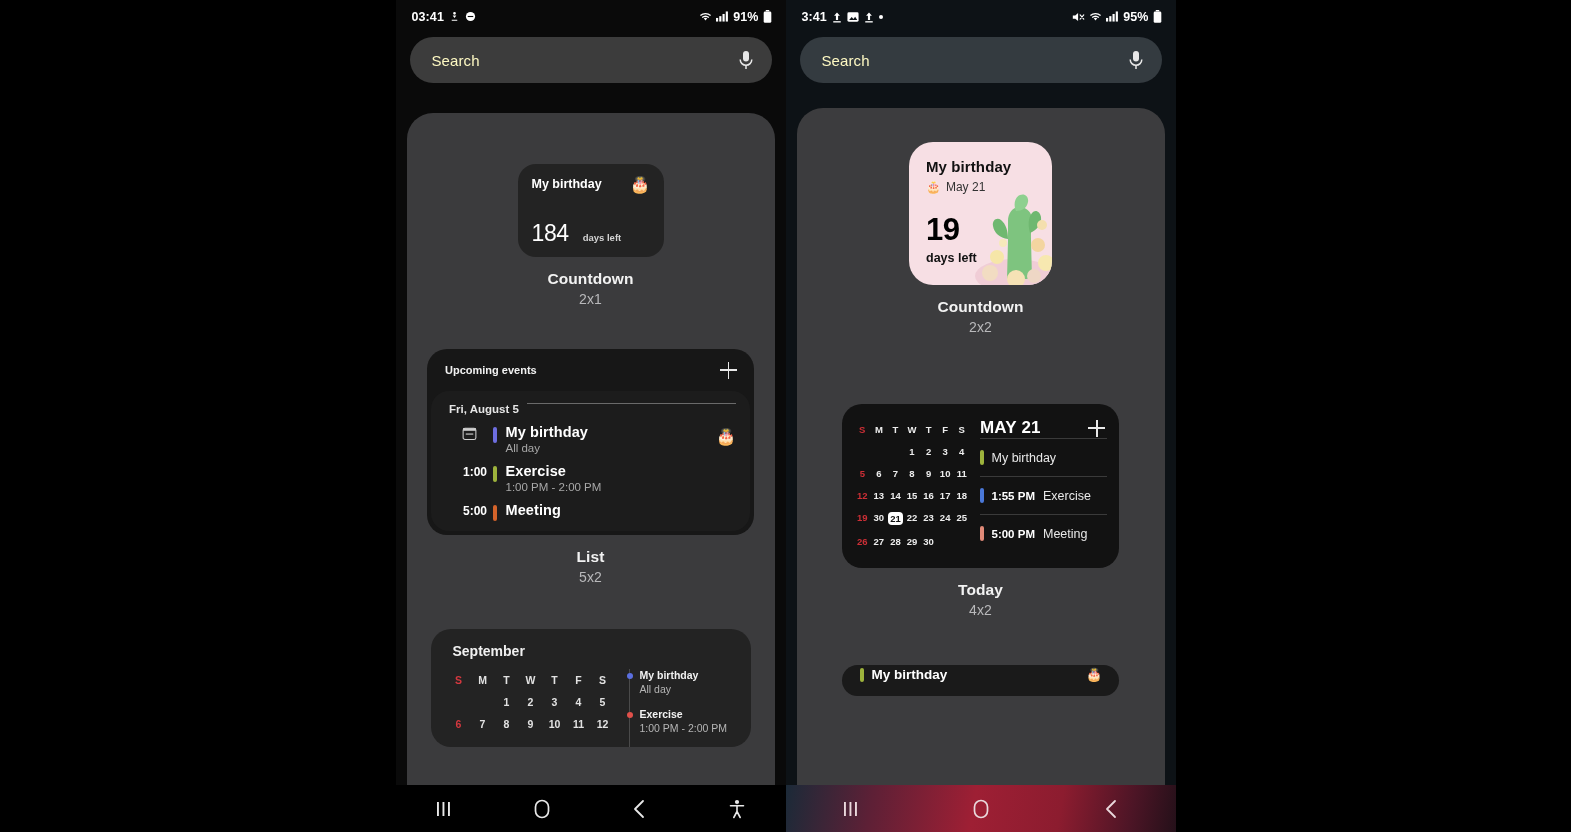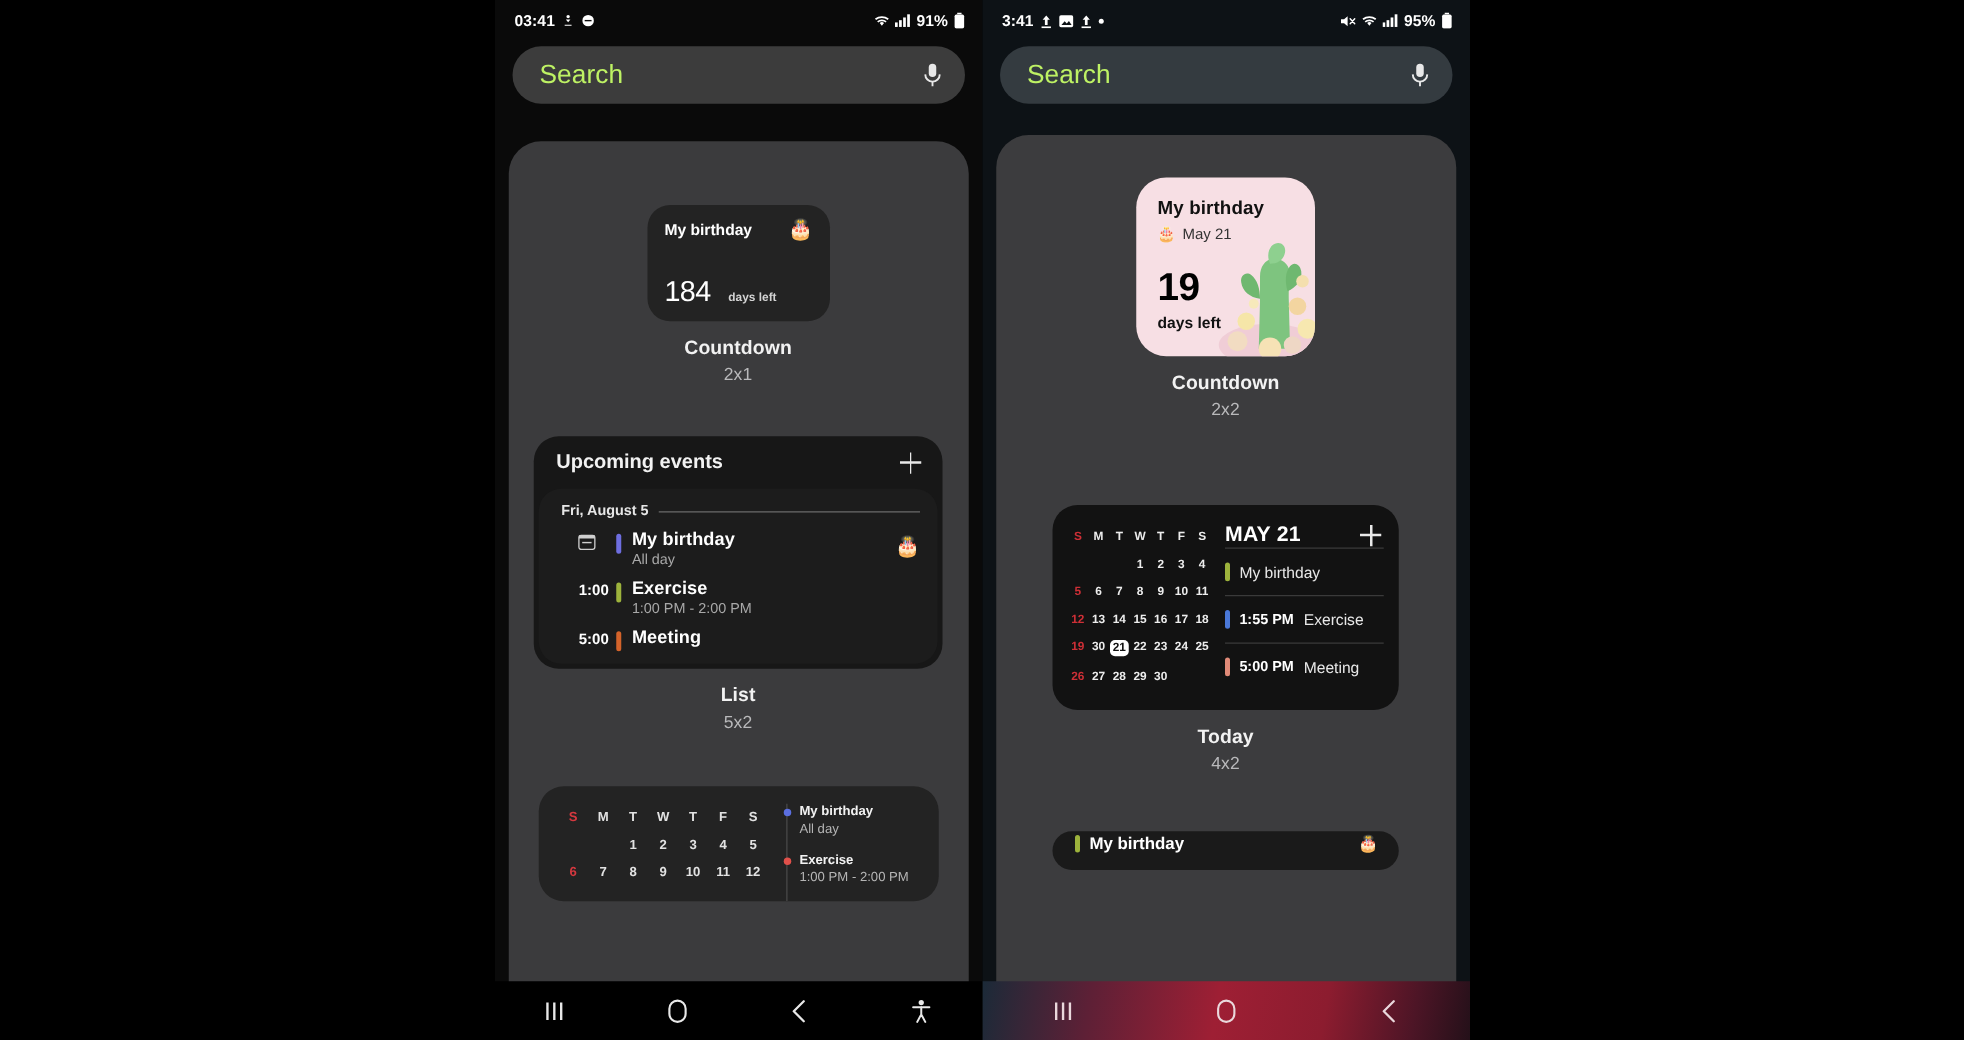--- a/index.html
+++ b/index.html
@@ -54,22 +54,22 @@
     height: 46px;
     border-radius: 24px;
     background: #3c3c3c;
     display: flex;
     align-items: center;
     justify-content: space-between;
     padding: 0 18px 0 22px;
   }
   .phone.right .searchbar { background: #343b40; }
   .searchbar .sq-text {
-    color: #bef264;
-    font-size: 21px;
+    color: #fef9c3;
+    font-size: 15px;
     letter-spacing: .1px;
   }
 
   
   .sheet {
     position: absolute;
     left: 11px; right: 11px;
     top: 113px;
     bottom: -40px;
     background: #3b3b3d;
@@ -114,28 +114,28 @@
     background: #171717;
     border-radius: 20px;
     padding: 0 0 4px 0;
     overflow: hidden;
   }
   .list-head {
     height: 42px;
     display: flex; align-items: center; justify-content: space-between;
     padding: 0 17px 0 18px;
   }
-  .list-head .lh-title { color: #f2f2f2; font-size: 16px; font-weight: 600; }
+  .list-head .lh-title { color: #f2f2f2; font-size: 11px; font-weight: 600; }
   .list-body {
     background: #1c1c1c;
     border-radius: 18px;
     margin: 0 4px;
     padding: 12px 0 10px 0;
   }
-  .day-header { display:flex; align-items:center; gap:8px; padding: 0 14px 0 18px; }
+  .day-header { display:flex; align-items:flex-start; gap:8px; padding: 0 14px 0 18px; }
   .day-header .dh-label { color:#e6e6e6; font-size:11.5px; font-weight:600; white-space:nowrap; }
   .day-header .dh-line { flex:1; height:1px; background:#6a6a6a; }
 
   .ev-row { display:flex; align-items:flex-start; padding: 9px 14px 0 14px; }
   .ev-time {
     width: 48px; flex: 0 0 48px;
     color:#fff; font-size:12px; font-weight:700;
     text-align:right; padding-right: 6px; padding-top: 2px;
   }
   .ev-icon { width:48px; flex:0 0 48px; display:flex; justify-content:center; padding-top:2px; }
@@ -383,20 +383,21 @@
           </div>
         </div>
         <div class="widget-caption">List</div>
         <div class="widget-size">5x2</div>
       </div>
 
       <div class="gap-c"></div>
 
       <div class="widget-block">
         <div class="month-w">
+          <div class="mw-title">September</div>
           <div class="mw-body">
             <div class="mw-grid">
               <div class="mw-rowgrid">
                 <div class="sun">S</div>
                 <div>M</div>
                 <div>T</div>
                 <div>W</div>
                 <div>T</div>
                 <div>F</div>
                 <div>S</div>

